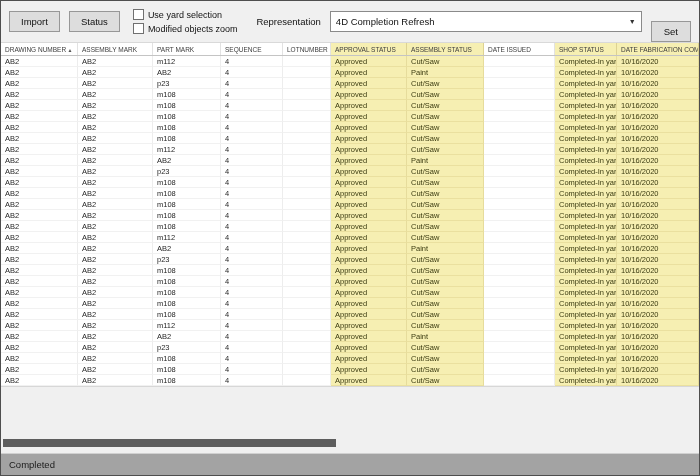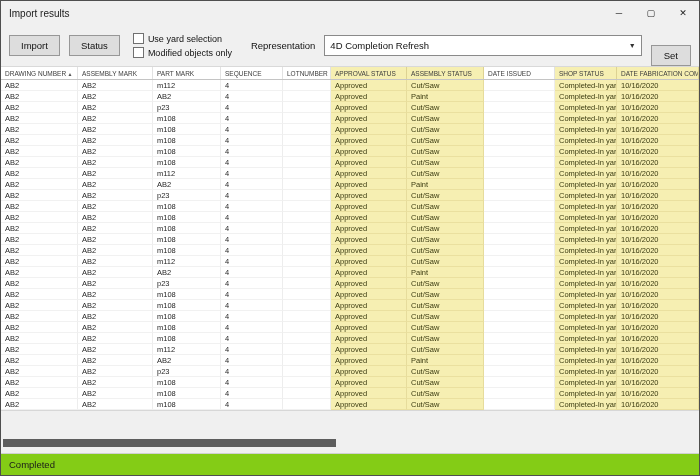--- a/index.html
+++ b/index.html
@@ -43,53 +43,39 @@
   .cell.hl { background:#f6efb2; border-right-color:#e6dc9c; border-bottom-color:#eae09f; color:#3a3a10; }
 
   .grid-filler { flex:1; background:#f0f0f0; border-top:1px solid #d7d7d7; }
 
   .hscroll { flex:0 0 12px; background:#f0f0f0; position:relative; margin:0 2px; }
   .hscroll-thumb { position:absolute; left:0; top:2px; height:8px; width:48%;
     background:#5d5d5d; }
 
   .statusbar { flex:0 0 22px; border-top:1px solid #d0d0d0; display:flex;
     align-items:center; padding-left:8px; font-size:9.5px; color:#1a1a1a;
-    background:#84cc16; margin-top:4px; }
+    background:#a3a3a3; margin-top:4px; }
 </style>
 </head>
 <body>
 
 <div class="window">
 
-  <div class="titlebar">
-    <div class="title">Import results</div>
-    <div class="win-controls">
-      <div class="win-btn">
-          <span>─</span>
-        </div>
-      <div class="win-btn">
-          <span>▢</span>
-        </div>
-      <div class="win-btn">
-          <span>✕</span>
-        </div>
-    </div>
-  </div>
 
   <div class="toolbar">
     <button class="btn">Import</button>
     <button class="btn">Status</button>
     <div class="check-col">
       <div class="check-row">
         <span class="checkbox"></span>
         <span>Use yard selection</span>
       </div>
       <div class="check-row">
         <span class="checkbox"></span>
-        <span>Modified objects only</span>
+        <span>Modified objects zoom</span>
       </div>
     </div>
     <span class="rep-label">Representation</span>
     <div class="dropdown">
       <span class="dd-value">4D Completion Refresh</span>
       <span class="dd-arrow">▼</span>
     </div>
     <button class="btn btn-set">Set</button>
   </div>
 

